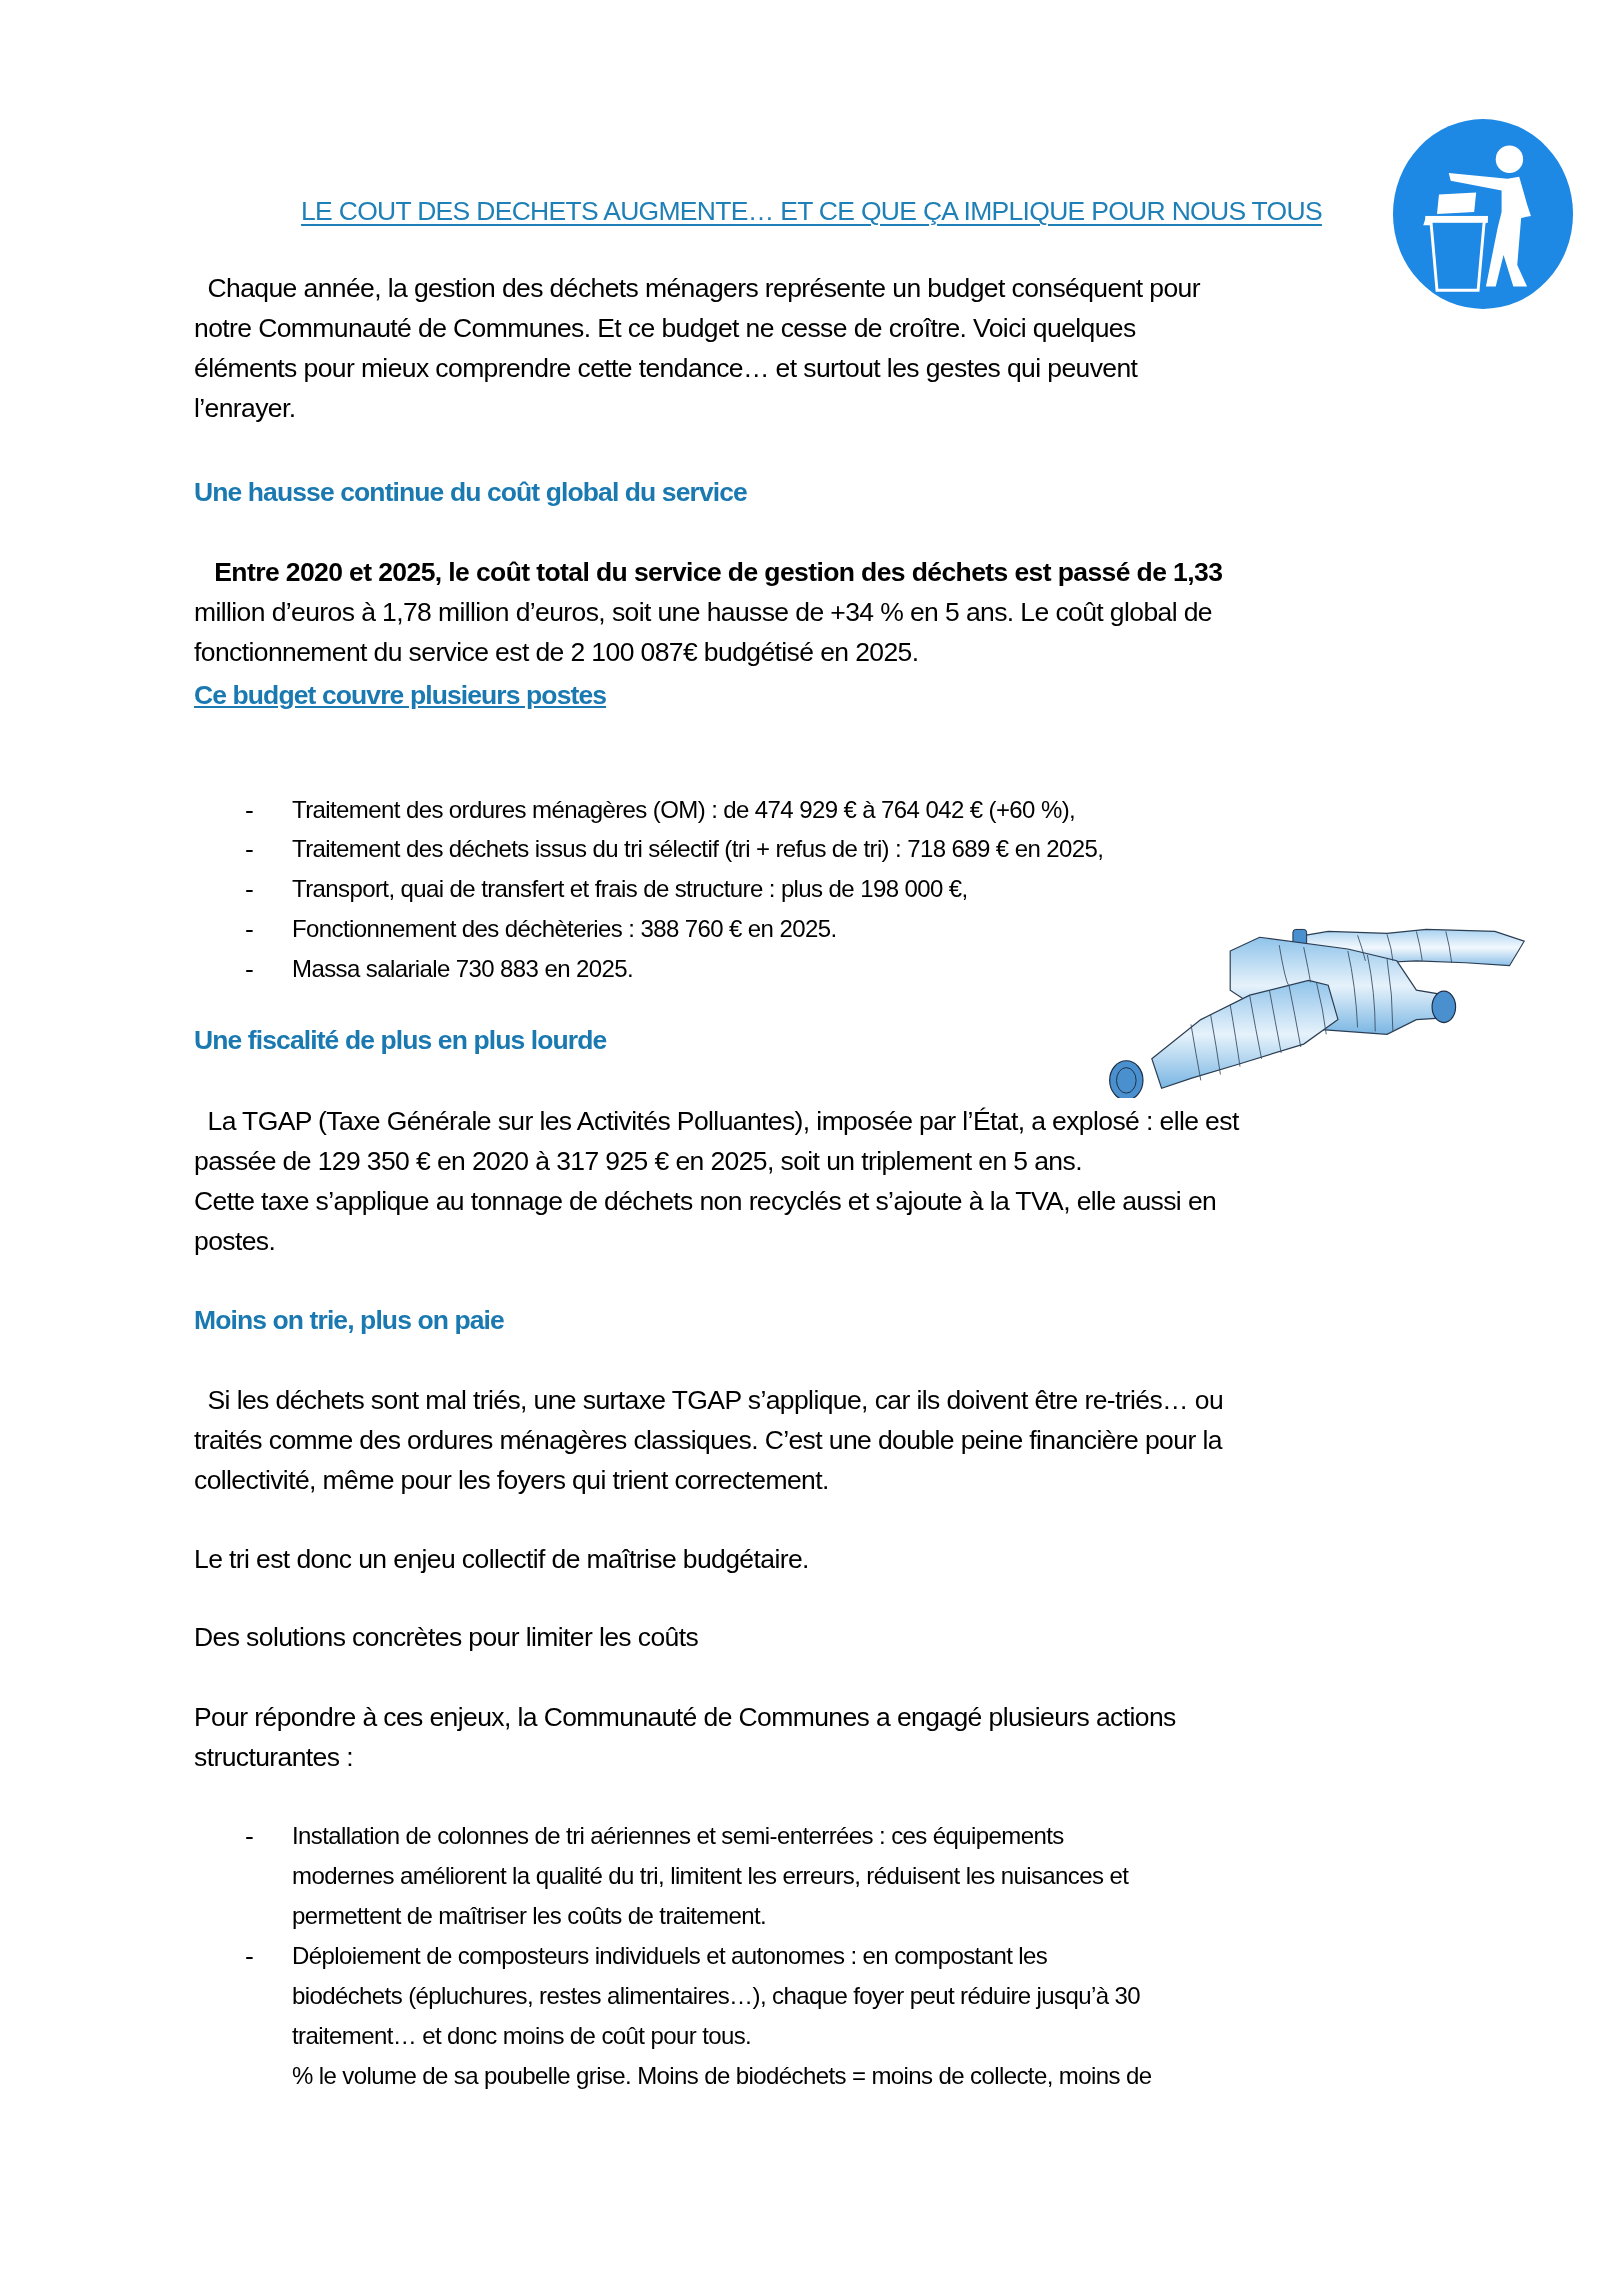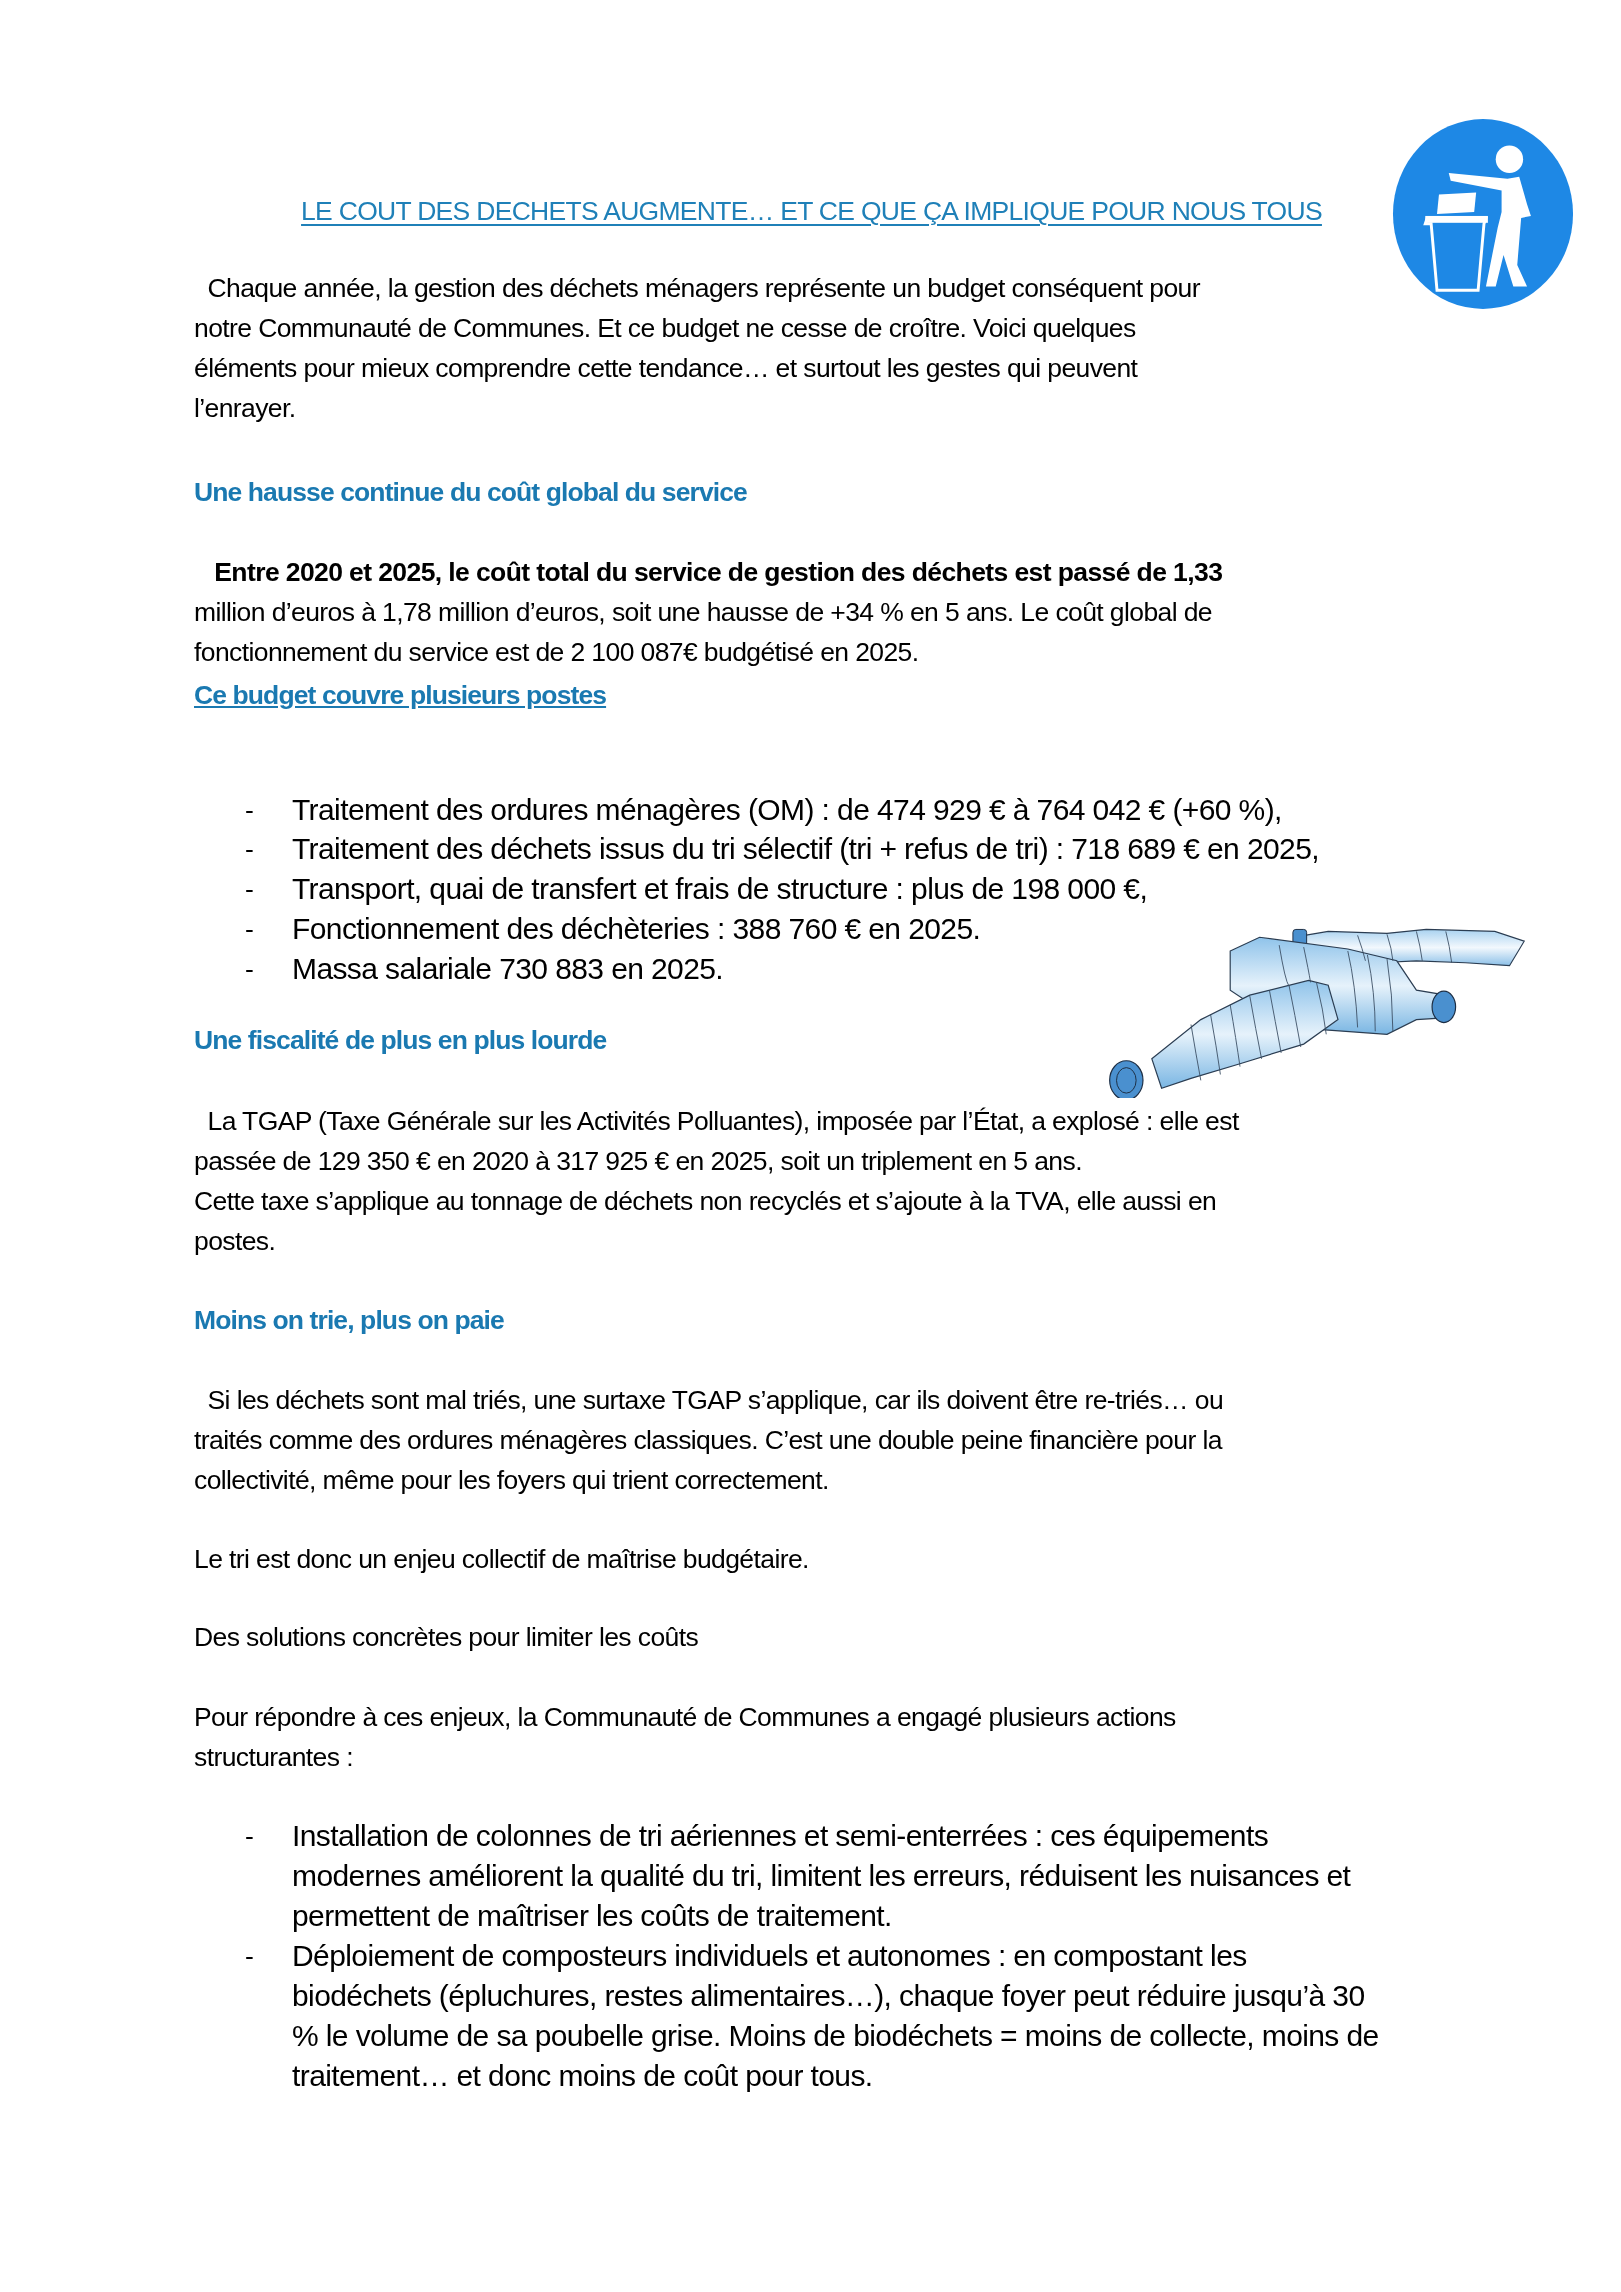--- a/index.html
+++ b/index.html
@@ -56,21 +56,21 @@
     }
     .bullet-dash {
       position: absolute;
       left: 245px;
       font-size: 26.5px;
       line-height: 40px;
     }
     .bullet-text {
       position: absolute;
       left: 292px;
-      font-size: 30px;
+      font-size: 24px;
       line-height: 40px;
       letter-spacing: -0.6px;
       white-space: nowrap;
     }
     .line { display: block; }
     .icon-trash {
       position: absolute;
       left: 1392px;
       top: 118px;
       width: 182px;
@@ -214,20 +214,20 @@
         <span class="line">Installation de colonnes de tri aériennes et semi-enterrées : ces équipements</span>
         <span class="line">modernes améliorent la qualité du tri, limitent les erreurs, réduisent les nuisances et</span>
         <span class="line">permettent de maîtriser les coûts de traitement.</span>
       </div>
     </div>
     <div>
       <span class="bullet-dash" style="top:1936px;">-</span>
       <div class="bullet-text" style="top:1936px;">
         <span class="line">Déploiement de composteurs individuels et autonomes : en compostant les</span>
         <span class="line">biodéchets (épluchures, restes alimentaires…), chaque foyer peut réduire jusqu’à 30</span>
+        <span class="line">traitement… et donc moins de coût pour tous.</span>
         <span class="line">% le volume de sa poubelle grise. Moins de biodéchets = moins de collecte, moins de</span>
-        <span class="line">traitement… et donc moins de coût pour tous.</span>
       </div>
     </div>
   </div>
 
 </div>
 
 
 </body></html>

